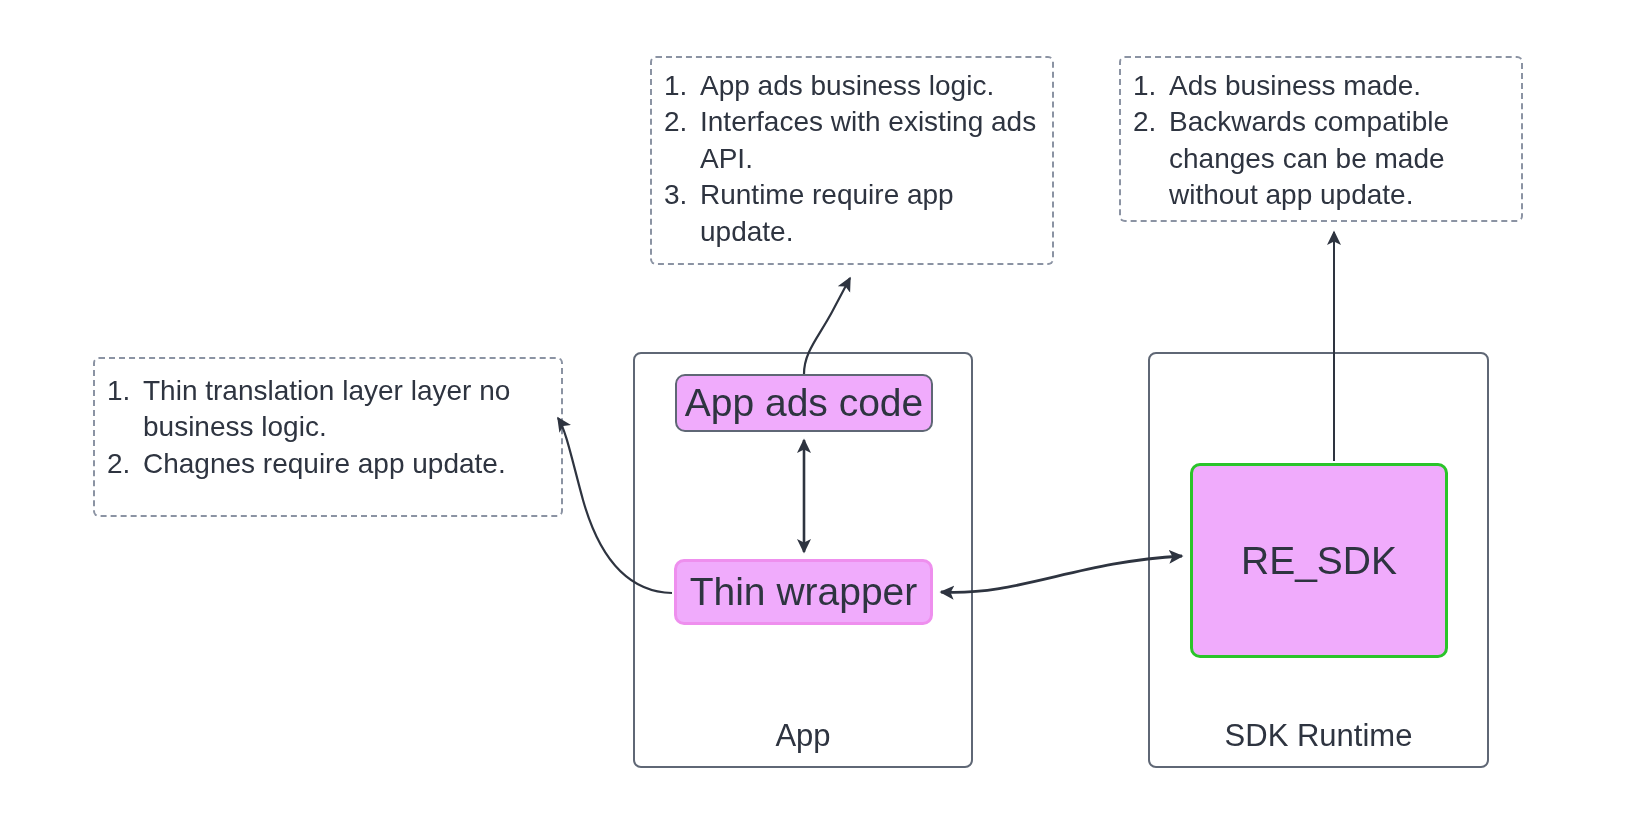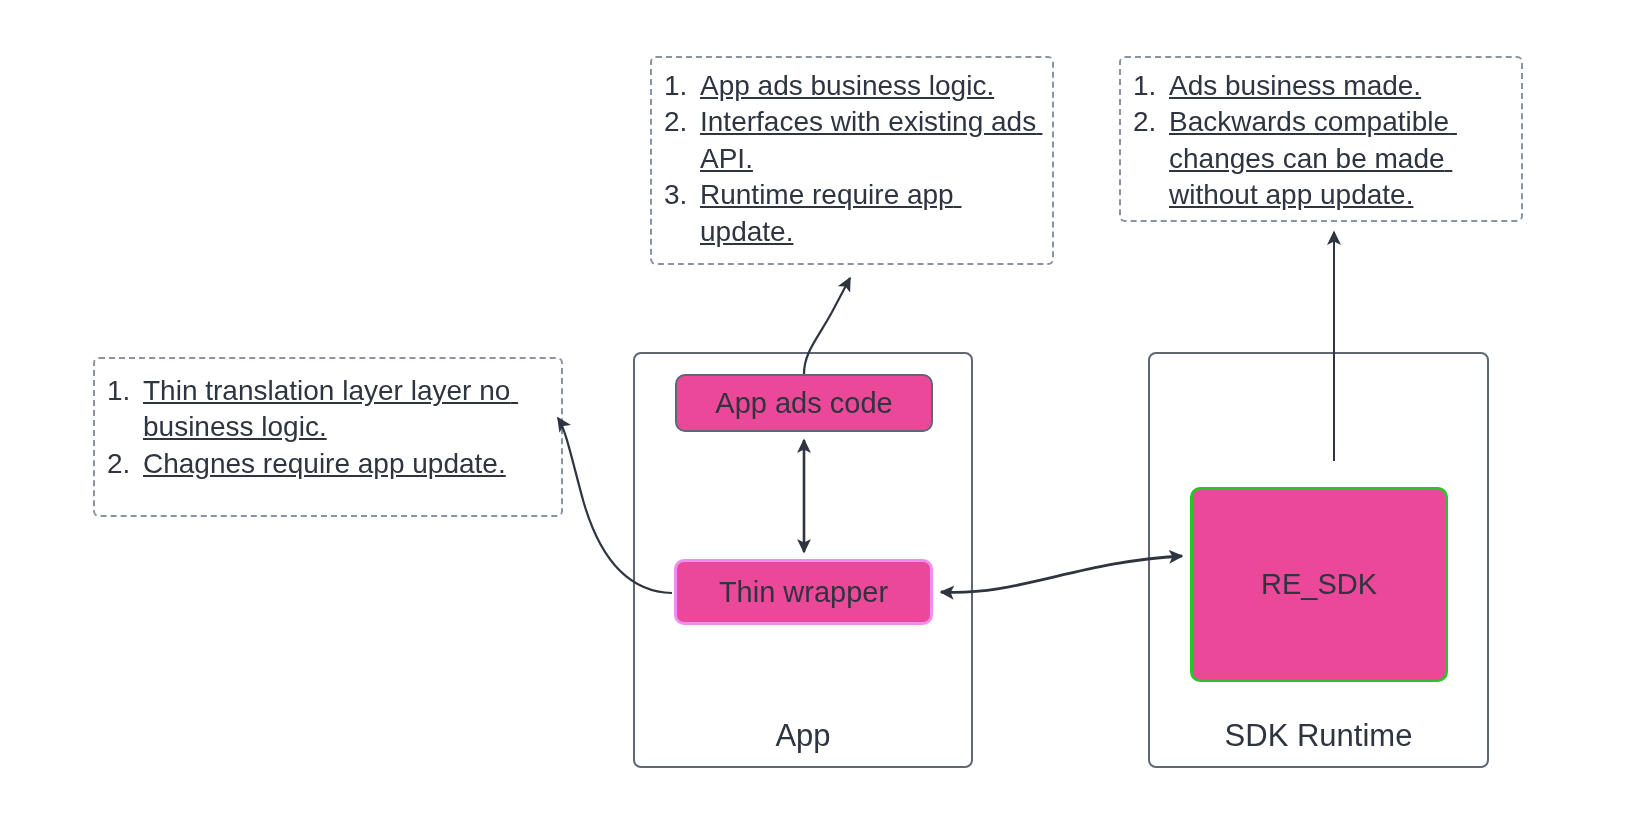--- a/index.html
+++ b/index.html
@@ -47,21 +47,20 @@
     align-items: flex-start;
     white-space: pre-wrap;
   }
   .note-num {
     flex: 0 0 auto;
     width: 36px;
     text-align: left;
   }
   .note-text {
     flex: 1 1 auto;
-    text-decoration: underline;
   }
   .container-box {
     position: absolute;
     border: 2.5px solid #5f6775;
     border-radius: 8px;
     background: transparent;
     box-sizing: border-box;
   }
   .container-label {
     position: absolute;
@@ -72,33 +71,32 @@
     font-size: 31px;
     color: #2e3440;
   }
   .node-box {
     position: absolute;
     box-sizing: border-box;
     display: flex;
     align-items: center;
     justify-content: center;
     border-radius: 10px;
-    background: #ec4899;
-    font-size: 29px;
+    background: #f0abfc;
+    font-size: 39px;
     color: #2e3440;
   }
   .node-outline {
     border: 2.5px solid #5f6775;
   }
   .node-violet {
     border: 3px solid #ee8fee;
   }
   .node-green {
     border: 3px solid #2ac42a;
-    margin-top: 24px;
   }
 </style>
 </head>
 <body>
 
 <div id="diagram-root">
 
   <div class="container-box" style="left:633px; top:352px; width:340px; height:416px;">
     <div class="container-label">App</div>
   </div>

